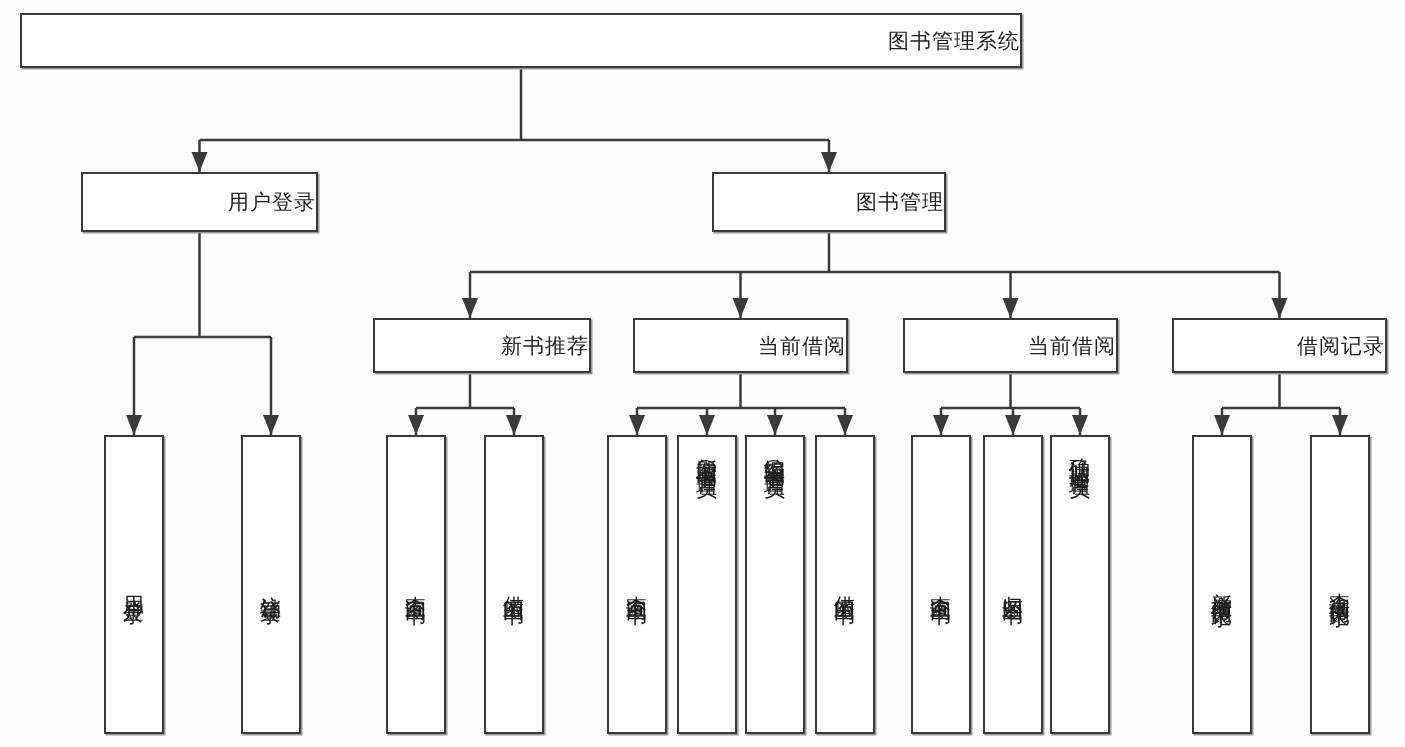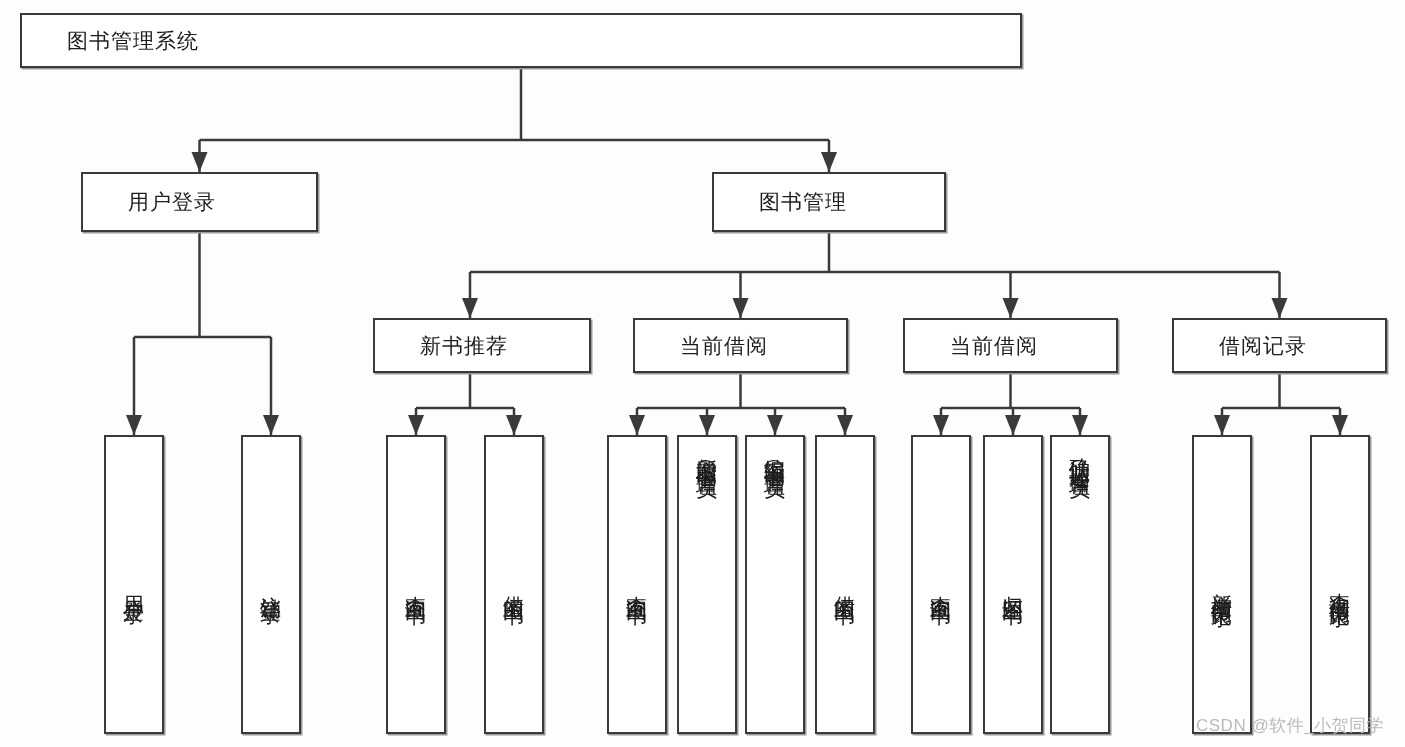--- a/index.html
+++ b/index.html
@@ -28,21 +28,21 @@
   .node {
     position: absolute;
     box-sizing: border-box;
     background: #ffffff;
     border: 2px solid #3a3a3a;
     box-shadow: 1.5px 1.5px 0 0 #9a9a9a;
   }
   .node-h {
     display: flex;
     align-items: center;
-    justify-content: flex-start;
+    justify-content: flex-end;
     padding-left: 45px;
   }
   .node-h .node-label {
     font-size: 21px;
     color: #1d1d1d;
     letter-spacing: 1px;
     white-space: nowrap;
   }
   .node-v {
     display: flex;
@@ -180,14 +180,13 @@
       <div class="node node-v v-top" style="left: 1050px; top: 435px; width: 60px; height: 299px;">
         <span class="node-label">确认归还（管理员）</span>
       </div>
       <div class="node node-v v-center" style="left: 1192px; top: 435px; width: 60px; height: 299px;">
         <span class="node-label">新增借阅记录</span>
       </div>
       <div class="node node-v v-center" style="left: 1310px; top: 435px; width: 60px; height: 299px;">
         <span class="node-label">查询借阅记录</span>
       </div>
     </div>
-  <div class="watermark" style="left: 1196px; top: 714px; color: rgb(185, 185, 185);">CSDN @软件_小贺同学</div>
 </div>
 
 </body></html>

